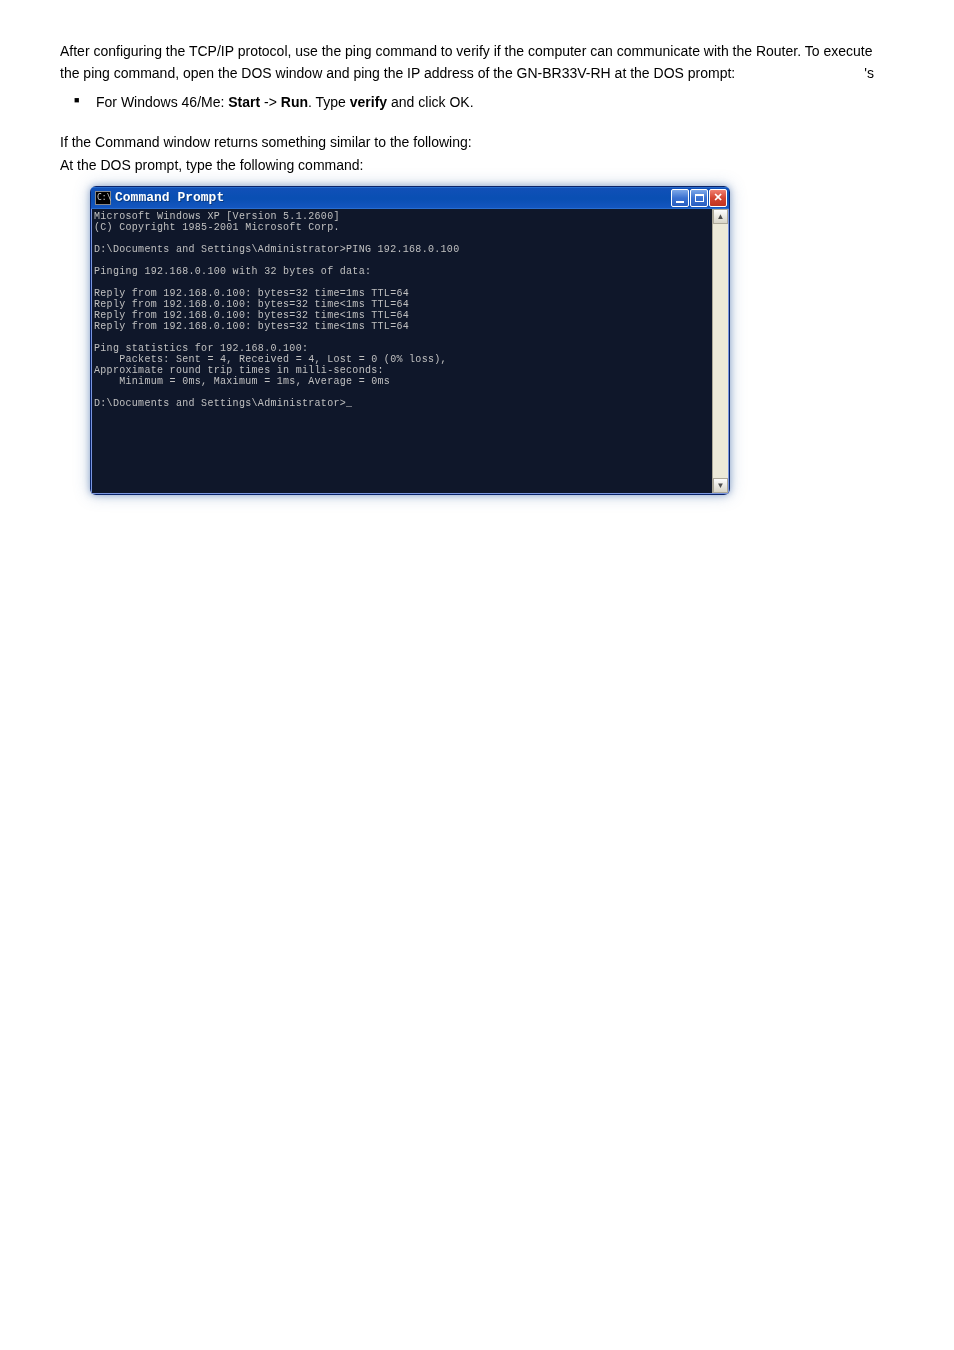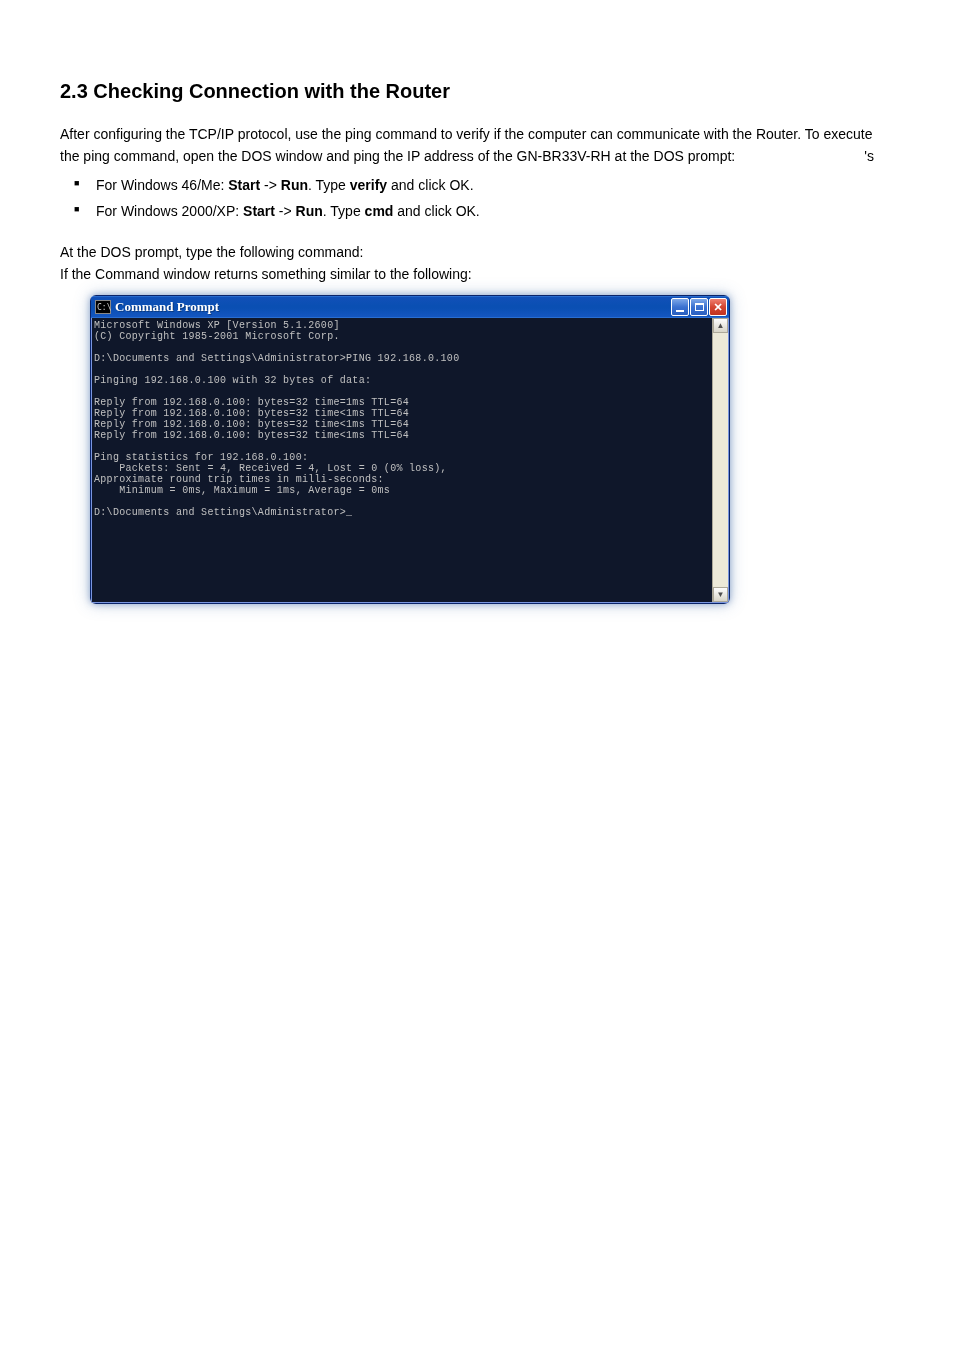--- a/index.html
+++ b/index.html
@@ -78,21 +78,21 @@
     margin-right: 4px;
     font-size: 8px;
     color: #ccc;
     font-family: monospace;
   }
   .titlebar-text {
     flex: 1;
     color: #fff;
     font-weight: bold;
     font-size: 13px;
-    font-family: Liberation Serif, serif;
+    font-family: Liberation Mono, monospace;
     text-shadow: 1px 1px 0 rgba(0,0,0,0.3);
   }
   .titlebar-buttons {
     display: flex;
     gap: 1px;
   }
   .tb-btn {
     width: 18px;
     height: 18px;
     background: linear-gradient(to bottom, #7ea8e8 0%, #3b72d1 50%, #2a5fc0 100%);
@@ -164,38 +164,34 @@
   .sb-track {
     flex: 1;
     background: #ece9d8;
   }
 </style>
 </head>
 <body>
 
 <div class="doc-section">
 
-  <div class="heading">2.3 Checking Connection with the Router</div>
 
   <p class="para">
     <span>After configuring the TCP/IP protocol, use the ping command to verify if the computer can communicate with the Router. To execute the ping command, open the DOS window and ping the IP address of the GN-BR33V-RH at the DOS prompt:</span>
     <span style="position:absolute; right:80px;">'s</span>
   </p>
 
   <ul class="bullet-list">
     <li>
       <span>For Windows 46/Me: </span><strong>Start</strong> -&gt; <strong>Run</strong>. Type <strong>verify</strong> and click OK.
     </li>
-    <li>
-      <span>For Windows 2000/XP: </span><strong>Start</strong> -&gt; <strong>Run</strong>. Type <strong>cmd</strong> and click OK.
-    </li>
   </ul>
 
+  <p class="para">If the Command window returns something similar to the following:</p>
   <p class="para">At the DOS prompt, type the following command:</p>
-  <p class="para">If the Command window returns something similar to the following:</p>
 
   <div class="cmd-container">
     <div class="cmd-inner">
       <div class="titlebar">
         <div class="titlebar-icon">
             <span>C:\</span>
           </div>
         <div class="titlebar-text">Command Prompt</div>
         <div class="titlebar-buttons">
           <div class="tb-btn">

